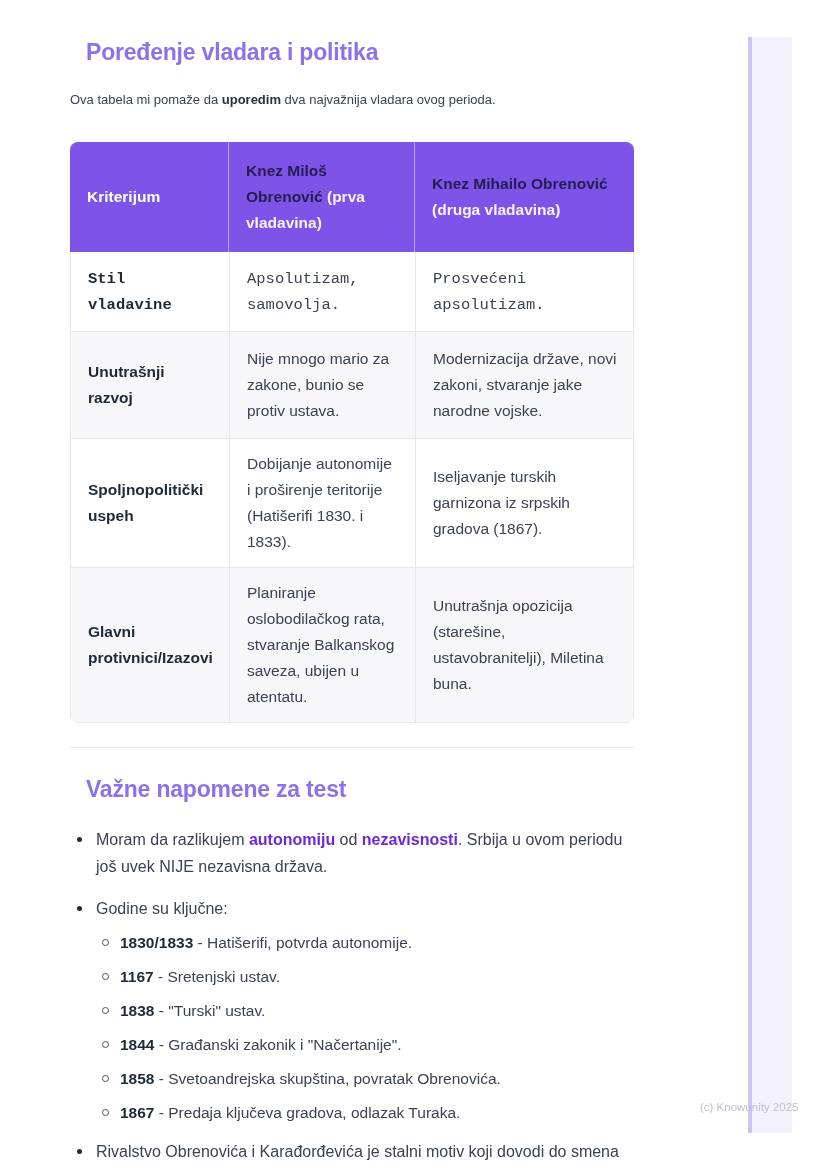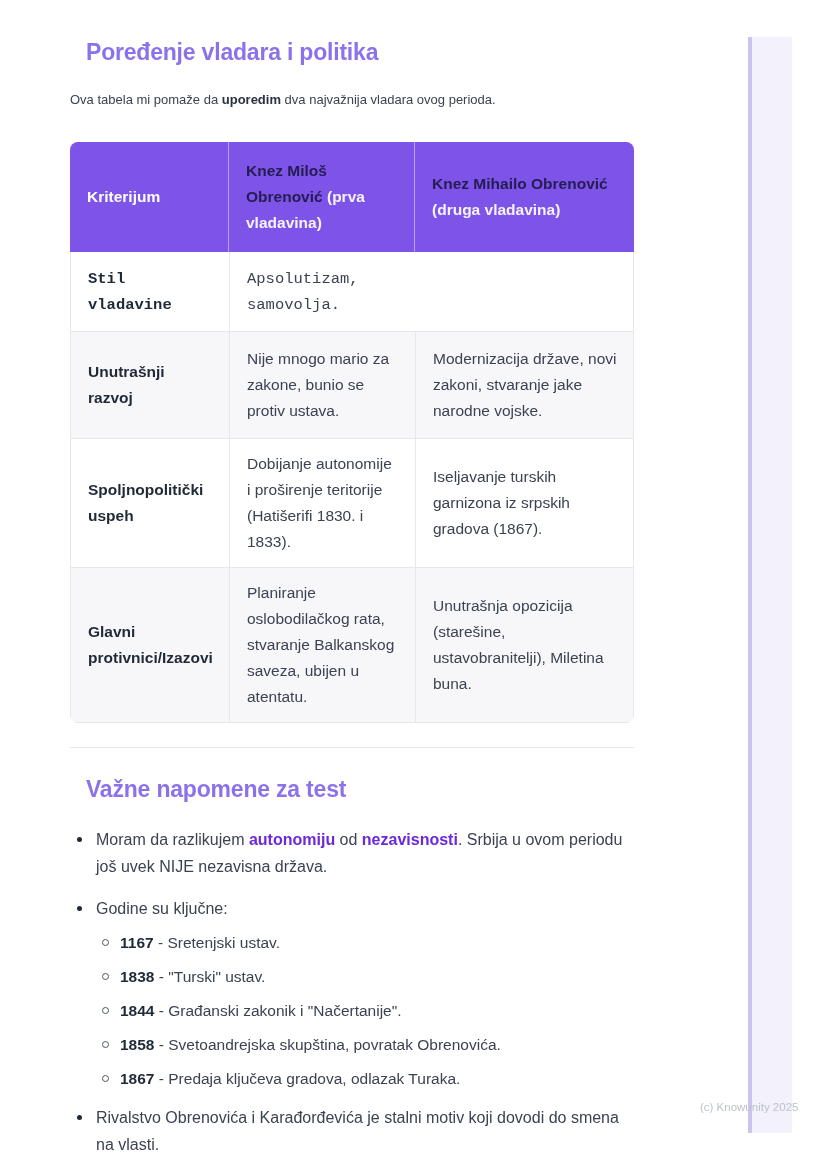--- a/index.html
+++ b/index.html
@@ -90,20 +90,21 @@
           <span><span class="dark">Knez Miloš Obrenović</span><span class="light"> (prva vladavina)</span></span>
         </div>
       <div class="th">
           <span><span class="dark">Knez Mihailo Obrenović</span><span class="light"> (druga vladavina)</span></span>
         </div>
     </div>
 
     <div class="tr h80">
       <div class="td criterion">Stil vladavine</div>
       <div class="td">Apsolutizam, samovolja.</div>
+      <div class="td">Prosvećeni apsolutizam.</div>
     </div>
 
     <div class="tr alt h107">
       <div class="td criterion">Unutrašnji razvoj</div>
       <div class="td">Nije mnogo mario za zakone, bunio se protiv ustava.</div>
       <div class="td">Modernizacija države, novi zakoni, stvaranje jake narodne vojske.</div>
     </div>
 
     <div class="tr h128">
       <div class="td criterion">Spoljnopolitički uspeh</div>
@@ -124,20 +125,21 @@
 
   <div class="bullets">
 
     <div class="bullet">
       <span class="dot"></span><span>Moram da razlikujem </span><b>autonomiju</b><span> od </span><b>nezavisnosti</b><span>. Srbija u ovom periodu još uvek NIJE nezavisna država.</span>
     </div>
 
     <div class="bullet">
       <span class="dot"></span><span>Godine su ključne:</span>
       <div class="sub">
+        <div class="subitem"><span class="ring"></span><span class="year">1830/1833</span><span> - Hatišerifi, potvrda autonomije.</span></div>
         <div class="subitem"><span class="ring"></span><span class="year">1167</span><span> - Sretenjski ustav.</span></div>
         <div class="subitem"><span class="ring"></span><span class="year">1838</span><span> - "Turski" ustav.</span></div>
         <div class="subitem"><span class="ring"></span><span class="year">1844</span><span> - Građanski zakonik i "Načertanije".</span></div>
         <div class="subitem"><span class="ring"></span><span class="year">1858</span><span> - Svetoandrejska skupština, povratak Obrenovića.</span></div>
         <div class="subitem"><span class="ring"></span><span class="year">1867</span><span> - Predaja ključeva gradova, odlazak Turaka.</span></div>
       </div>
     </div>
 
     <div class="bullet">
       <span class="dot"></span><span>Rivalstvo Obrenovića i Karađorđevića je stalni motiv koji dovodi do smena na vlasti.</span>

